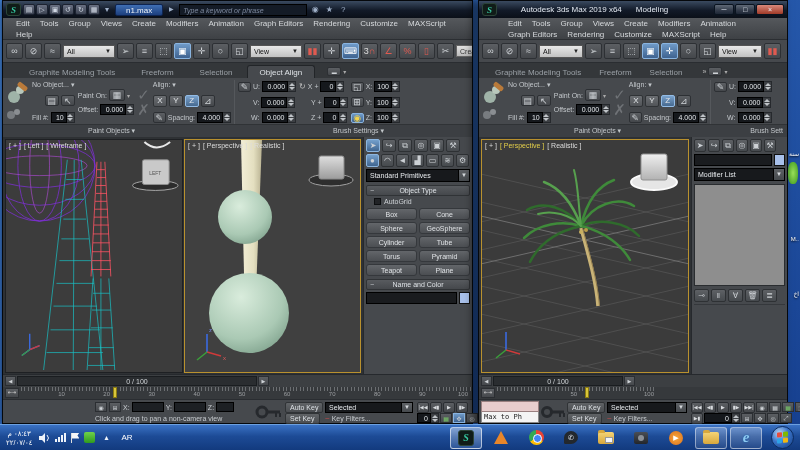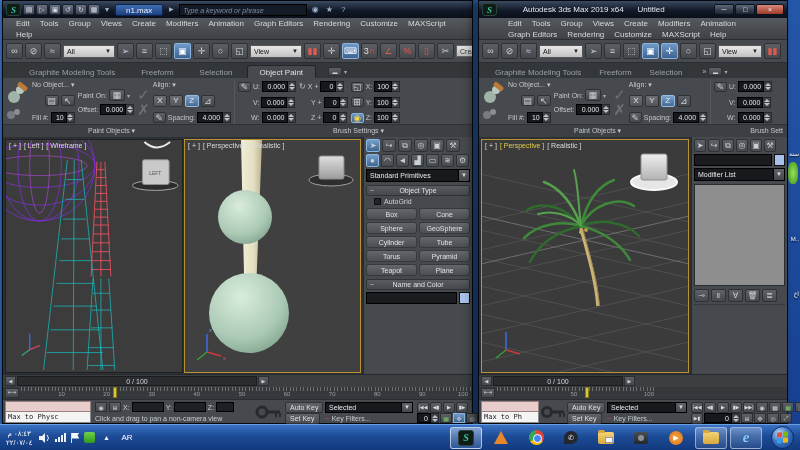--- a/index.html
+++ b/index.html
@@ -212,21 +212,21 @@
       <span class="ic red">%</span>
       <span class="ic red">▯</span>
       <span class="ic">✂</span>
       <span class="crea">Crea</span>
     </div>
 
     <div class="rtabs">
       <span class="rtab">Graphite Modeling Tools</span>
       <span class="rtab">Freeform</span>
       <span class="rtab">Selection</span>
-      <span class="rtab active">Object Paint</span>
+      <span class="rtab active">Object Align</span>
       <span class="rtabico">
           <span class="ic" style="width:14px;height:9px;font-size:5px;">▬</span>
           <span style="color:#aaa;font-size:6px;">▾</span>
         </span>
     </div>
 
     <div class="rbody">
       <div class="rcol" style="justify-content:flex-start; gap:2px;">
         <svg width="24" height="24">
             <circle cx="9" cy="16" r="6" fill="#9fb3a8"></circle>
@@ -551,24 +551,20 @@
         <span class="tick" style="left:49%;">50</span>
         <span class="tick" style="left:59%;">60</span>
         <span class="tick" style="left:69%;">70</span>
         <span class="tick" style="left:79%;">80</span>
         <span class="tick" style="left:89%;">90</span>
         <span class="tick" style="left:98%;">100</span>
       </span>
     </div>
 
     <div class="sbar">
-      <div class="listener" style="width:86px;">
-        <div class="lpink"></div>
-        <div class="lwhite">Max to Physc</div>
-      </div>
       <div class="srow" style="left:92px; top:1px;">
         <span class="sico">◉</span>
         <span class="sico">⊞</span>
         <span class="slab">X:</span>
         <span class="sfield"></span>
         <span class="slab">Y:</span>
         <span class="sfield"></span>
         <span class="slab">Z:</span>
         <span class="sfield" style="width:18px;"></span>
       </div>
@@ -616,21 +612,21 @@
         <span class="sico">◎</span>
       </div>
     </div>
   </div>
 
   <div class="win" id="rwin">
     <div class="tbar">
       <div class="appbtn">S</div>
       <div class="rtitle">
         <span>Autodesk 3ds Max 2019 x64</span>
-          <span>Untitled</span>
+          <span>Modeling</span>
       </div>
       <div class="winbtns">
         <span class="wbtn">─</span>
         <span class="wbtn">□</span>
         <span class="wbtn close">×</span>
       </div>
     </div>
 
     <div class="mbar">
       <div class="mrow" style="padding-left:24px;">

